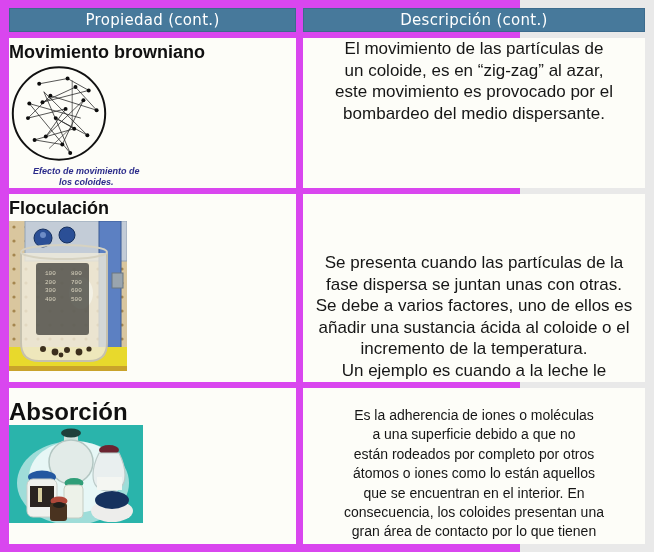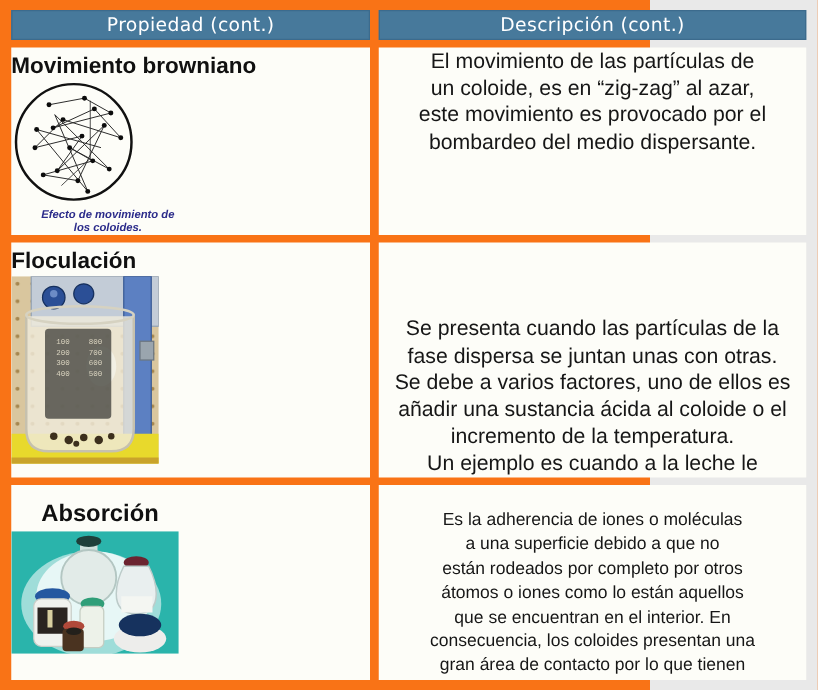--- a/index.html
+++ b/index.html
@@ -1,18 +1,18 @@
 <!DOCTYPE html>
 <html><head>
 <meta charset="utf-8">
 <style>
   html,body{margin:0;padding:0;background:#e9e9e9;}
   .frame{
     width:520px;height:552px;box-sizing:border-box;
-    background:#f97316;
+    background:#d946ef;
     padding:8px 9px;
     display:grid;
     grid-template-columns:287px 342px;
     grid-template-rows:24px 150px 188px 1fr;
     column-gap:7px;row-gap:6px;
     font-family:"Liberation Sans",sans-serif;
   }
   .hcell{
     background:#47799b;
     border:1px solid #3c6b8d;
@@ -23,21 +23,21 @@
   }
   .cell{
     background:#fdfdf8;
     display:flex;flex-direction:column;align-items:flex-start;
     overflow:hidden;
   }
   .title{
     font-weight:bold;font-size:18px;color:#101010;
     margin-top:3px;line-height:22px;text-align:center;
   }
-  .title.abs{margin-top:13px;font-size:19px;margin-left:24px;}
+  .title.abs{margin-top:13px;font-size:24px;}
   .desc{
     font-size:17px;line-height:21.5px;color:#161616;
     text-align:center;white-space:pre-line;width:100%;
   }
   .desc.r1{}
   .desc.r2{padding-top:18px;margin-top:40px;}
   .desc.r3{line-height:19.4px;padding-top:18px;font-size:14px;}
   .caption{
     color:#2b2b8a;font-weight:bold;font-style:italic;
     font-size:9px;line-height:11px;text-align:center;

